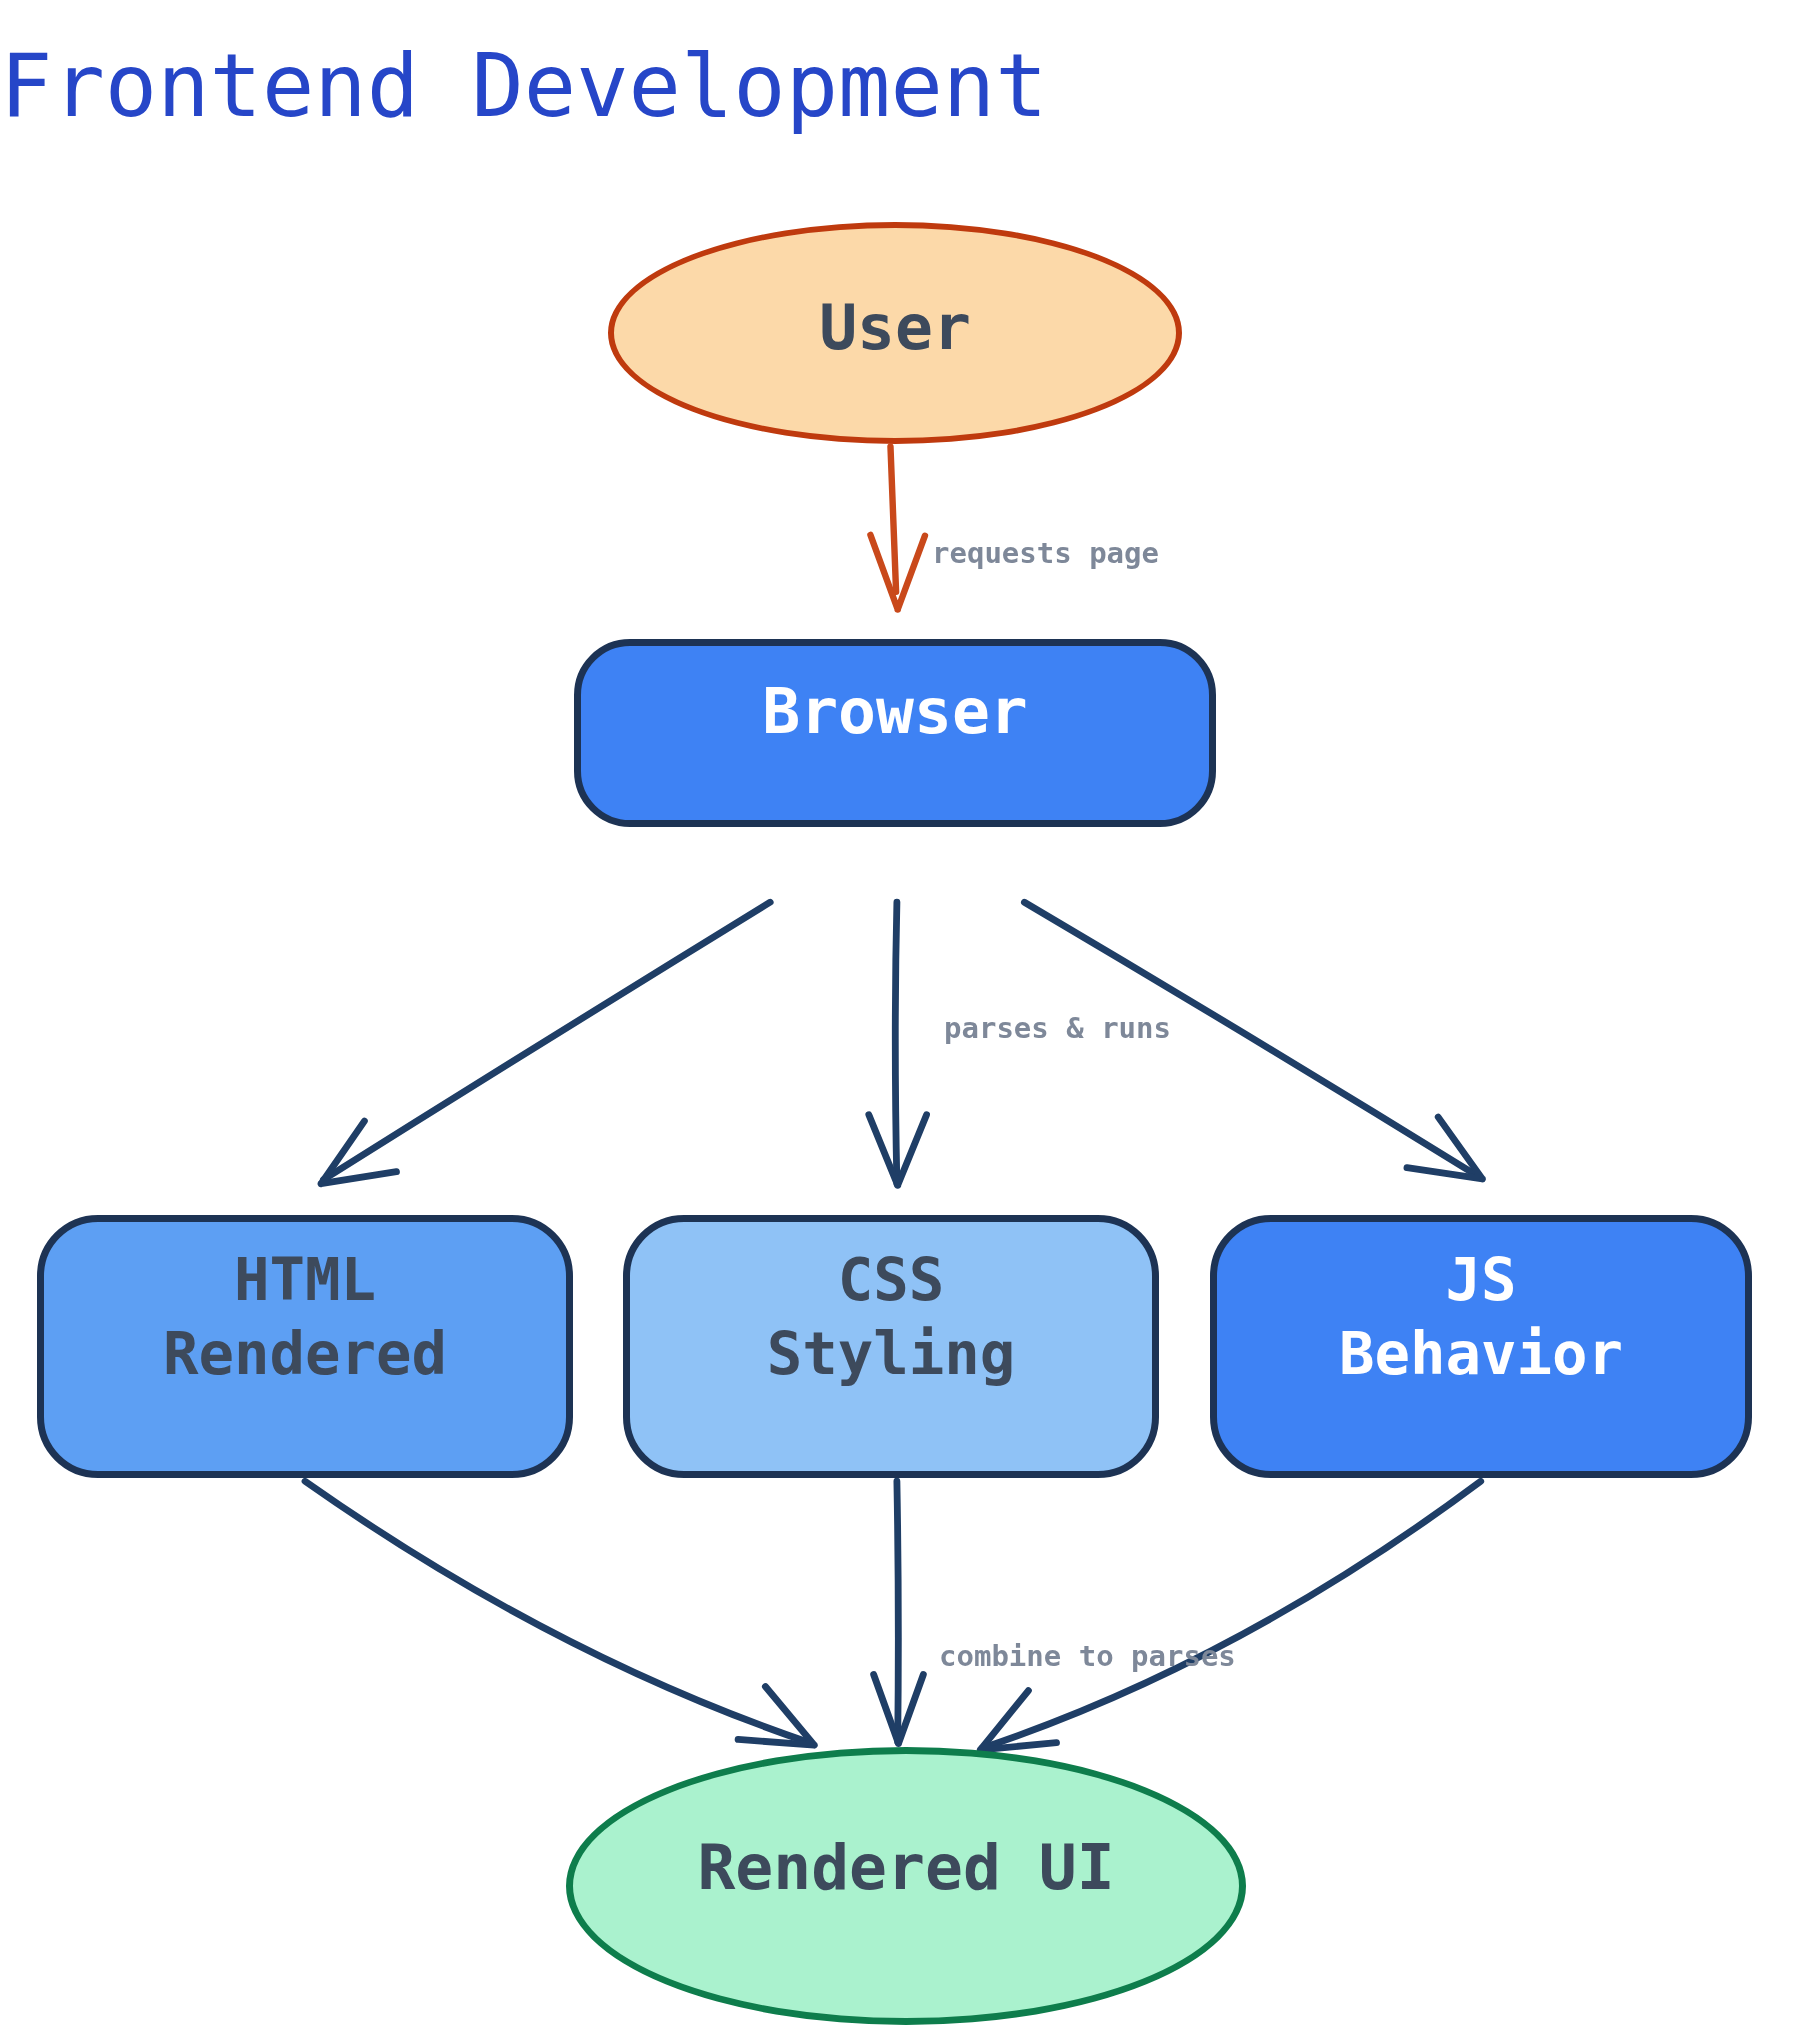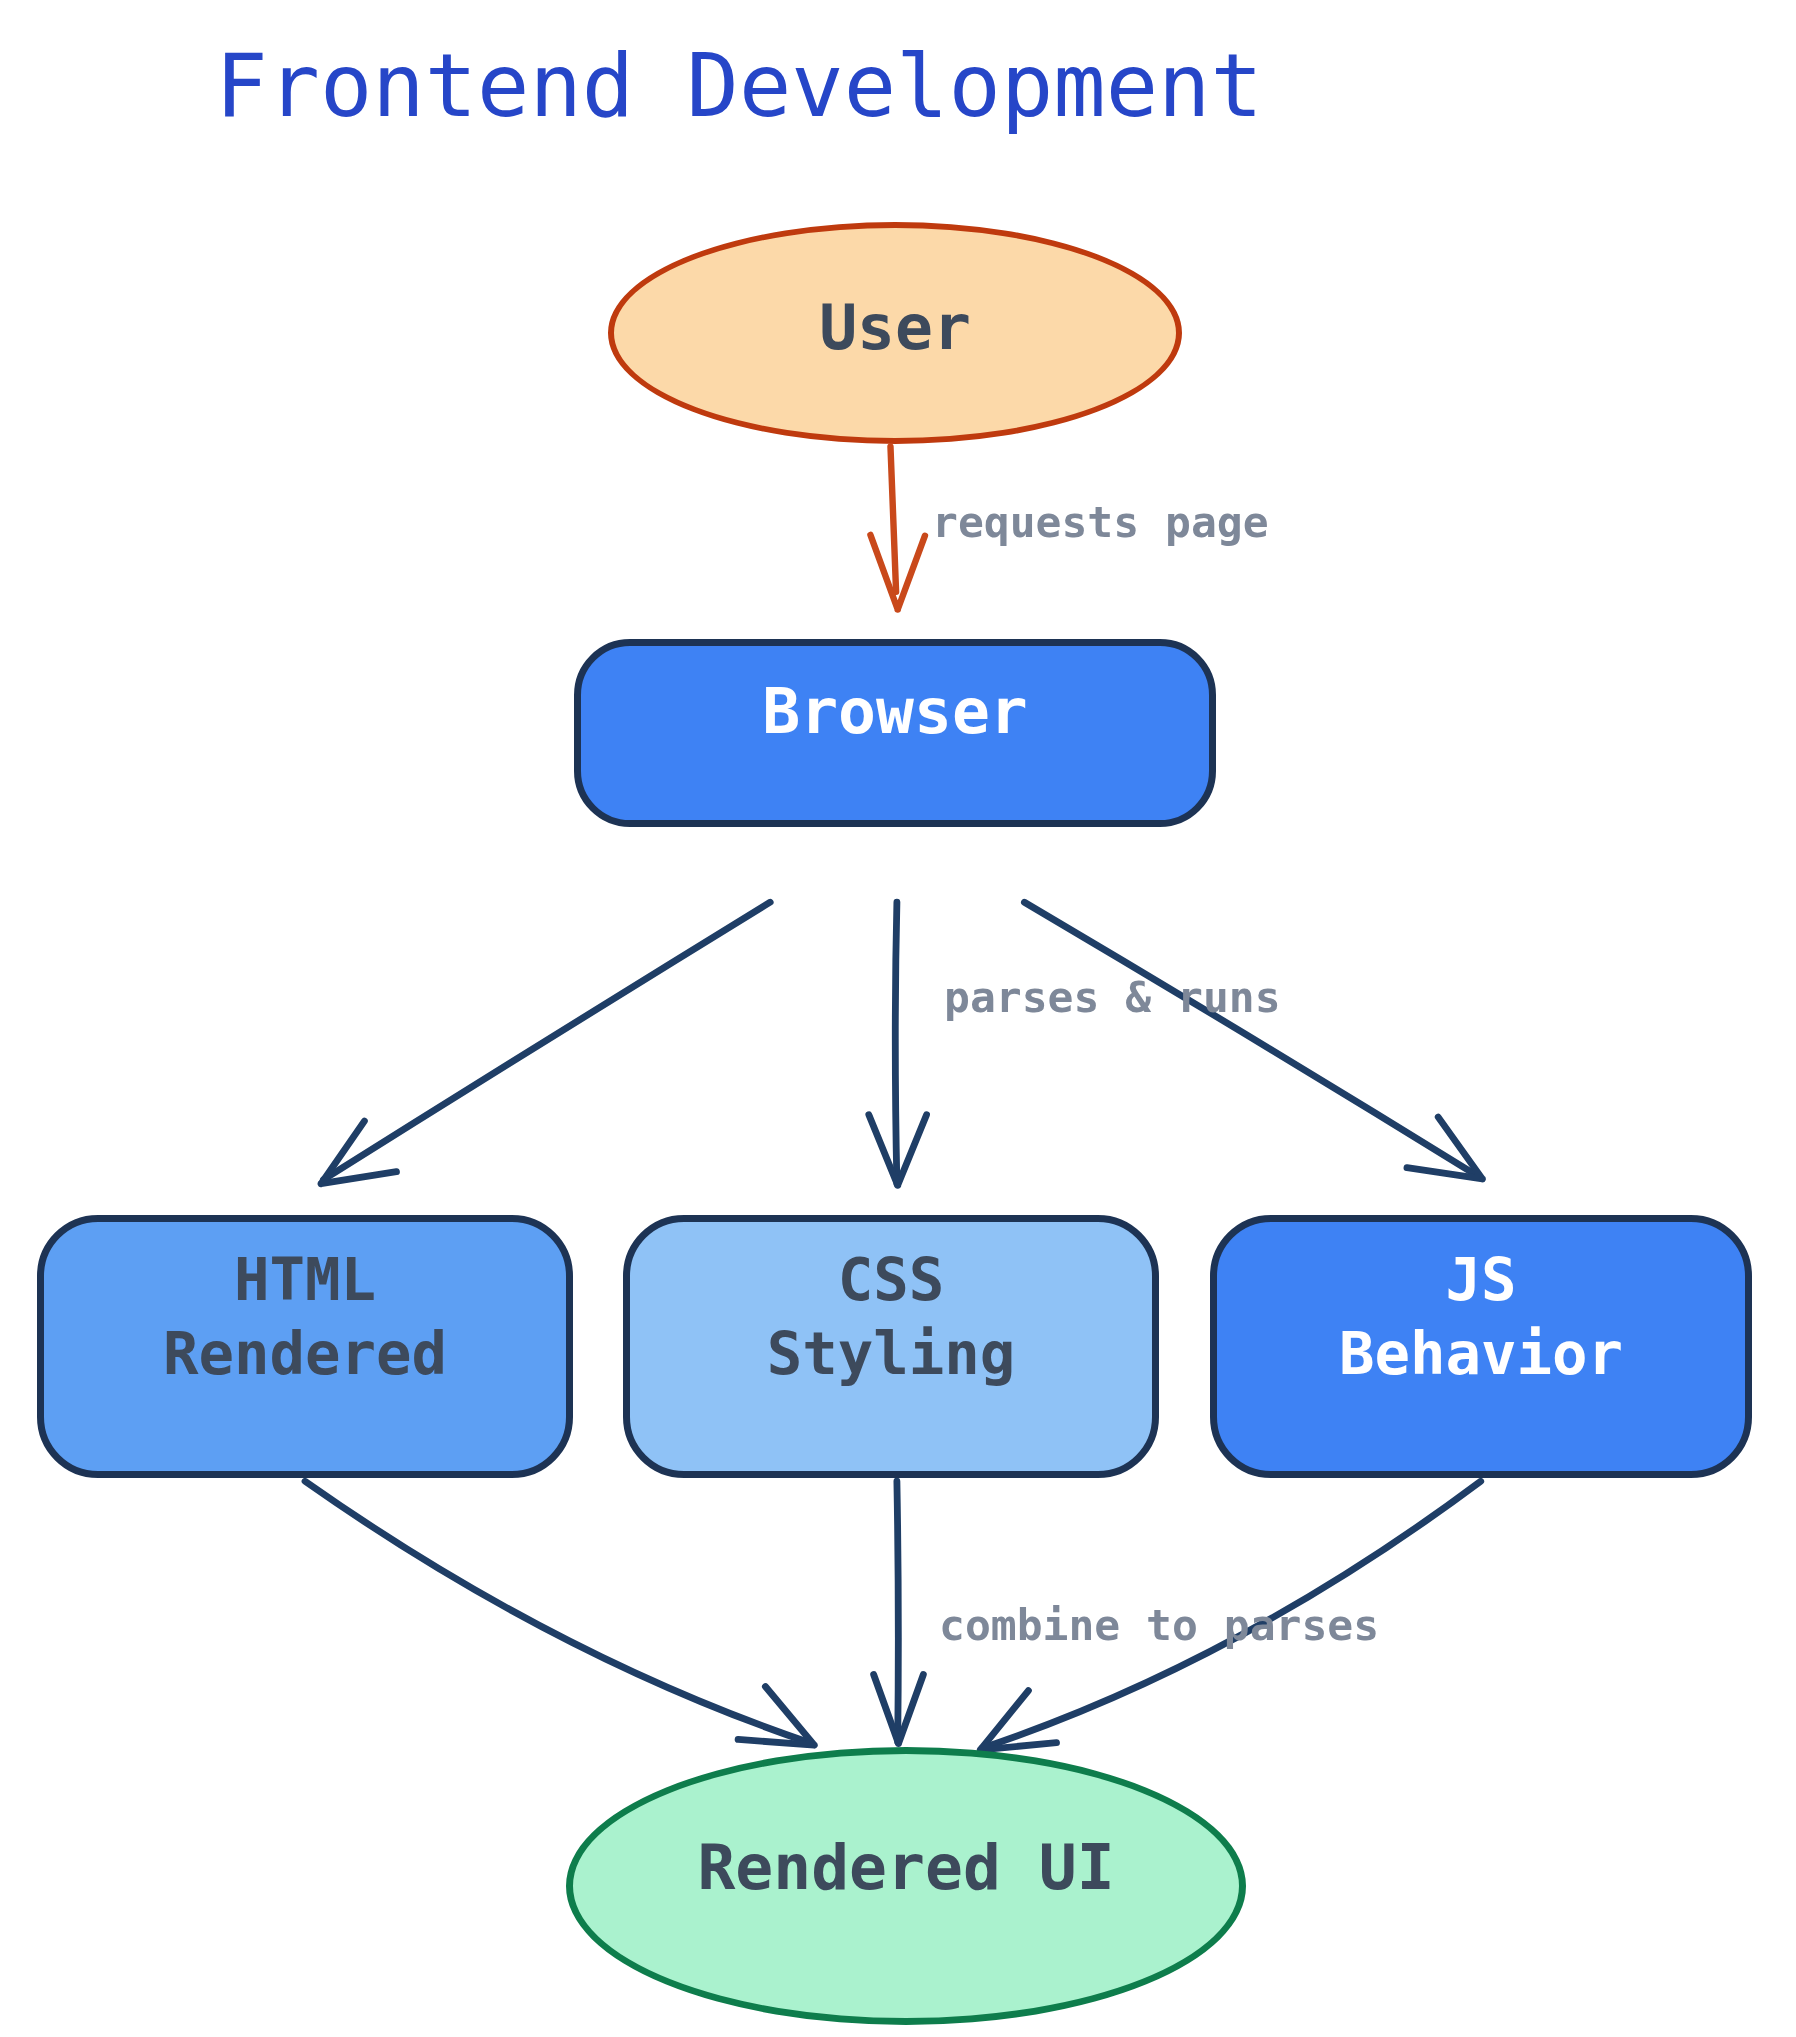--- a/index.html
+++ b/index.html
@@ -6,21 +6,21 @@
     --title:#2646c8; --user-fill:#fcd9a9; --user-border:#bf3a0e;
     --browser-fill:#3e82f4; --html-fill:#5d9ff3; --css-fill:#8fc2f6; --js-fill:#3e82f4;
     --node-border:#1d3354; --rendered-fill:#aaf2ce; --rendered-border:#0e7d4c;
     --arrow:#1f3e66; --arrow-request:#c9491b; --edge-label:#7e8899;
     --node-text-dark:#3d4a5c; --node-text-light:#ffffff;
   }
   html,body{margin:0;padding:0;background:#ffffff;}
   body{width:1797px;height:2037px;position:relative;overflow:hidden;
        font-family:"DejaVu Sans Mono","Liberation Mono",monospace;}
   .canvas{position:absolute;inset:0;}
-  .title{position:absolute;top:35px;left:0;width:1478px;text-align:center;
+  .title{position:absolute;top:35px;left:0;width:1478px;text-align:left;
          font-size:87px;font-weight:normal;color:var(--title);white-space:nowrap;}
   svg.edges{position:absolute;left:0;top:0;width:1797px;height:2037px;}
   svg.edges path{fill:none;stroke-linecap:round;stroke-linejoin:round;}
   .navy{stroke:var(--arrow);stroke-width:8.5px;}
   .orange{stroke:var(--arrow-request);stroke-width:8px;}
   .node{position:absolute;box-sizing:border-box;display:flex;align-items:center;
         justify-content:center;text-align:center;}
   .ellipse{border-radius:50%;}
   .rrect{border-radius:61px;}
   .node-label{font-size:63px;font-weight:bold;white-space:nowrap;}
@@ -32,22 +32,22 @@
   .browser .node-label{transform:translateY(-22.5px);}
   .stage{top:1215px;width:536px;height:263px;border:7.2px solid var(--node-border);}
   .htmlbox{left:37px;background:var(--html-fill);color:var(--node-text-dark);}
   .cssbox{left:623px;background:var(--css-fill);color:var(--node-text-dark);}
   .jsbox{left:1210px;width:542px;background:var(--js-fill);color:var(--node-text-light);}
   .box-label{position:absolute;left:0;right:0;top:-11.2px;text-align:center;
              font-size:59px;font-weight:bold;line-height:74px;margin-top:32px;}
   .rendered{left:566px;top:1747px;width:680px;height:278px;
         background:var(--rendered-fill);border:7.2px solid var(--rendered-border);color:var(--node-text-dark);}
   .rendered .node-label{transform:translateY(-19px);}
-  .elabel{position:absolute;font-size:43px;font-weight:bold;color:var(--edge-label);
-          white-space:nowrap;line-height:1.17;}
+  .elabel{position:absolute;font-size:29px;font-weight:bold;color:var(--edge-label);
+          white-space:nowrap;line-height:1.17;margin-top:40px;}
   .elabel.requests{left:932px;top:497px;}
   .elabel.parses{left:944px;top:972px;}
   .elabel.combine{left:939px;top:1600px;}
 </style>
 </head>
 <body>
 
 <div class="canvas">
 
   <div class="title">Frontend Development</div>

